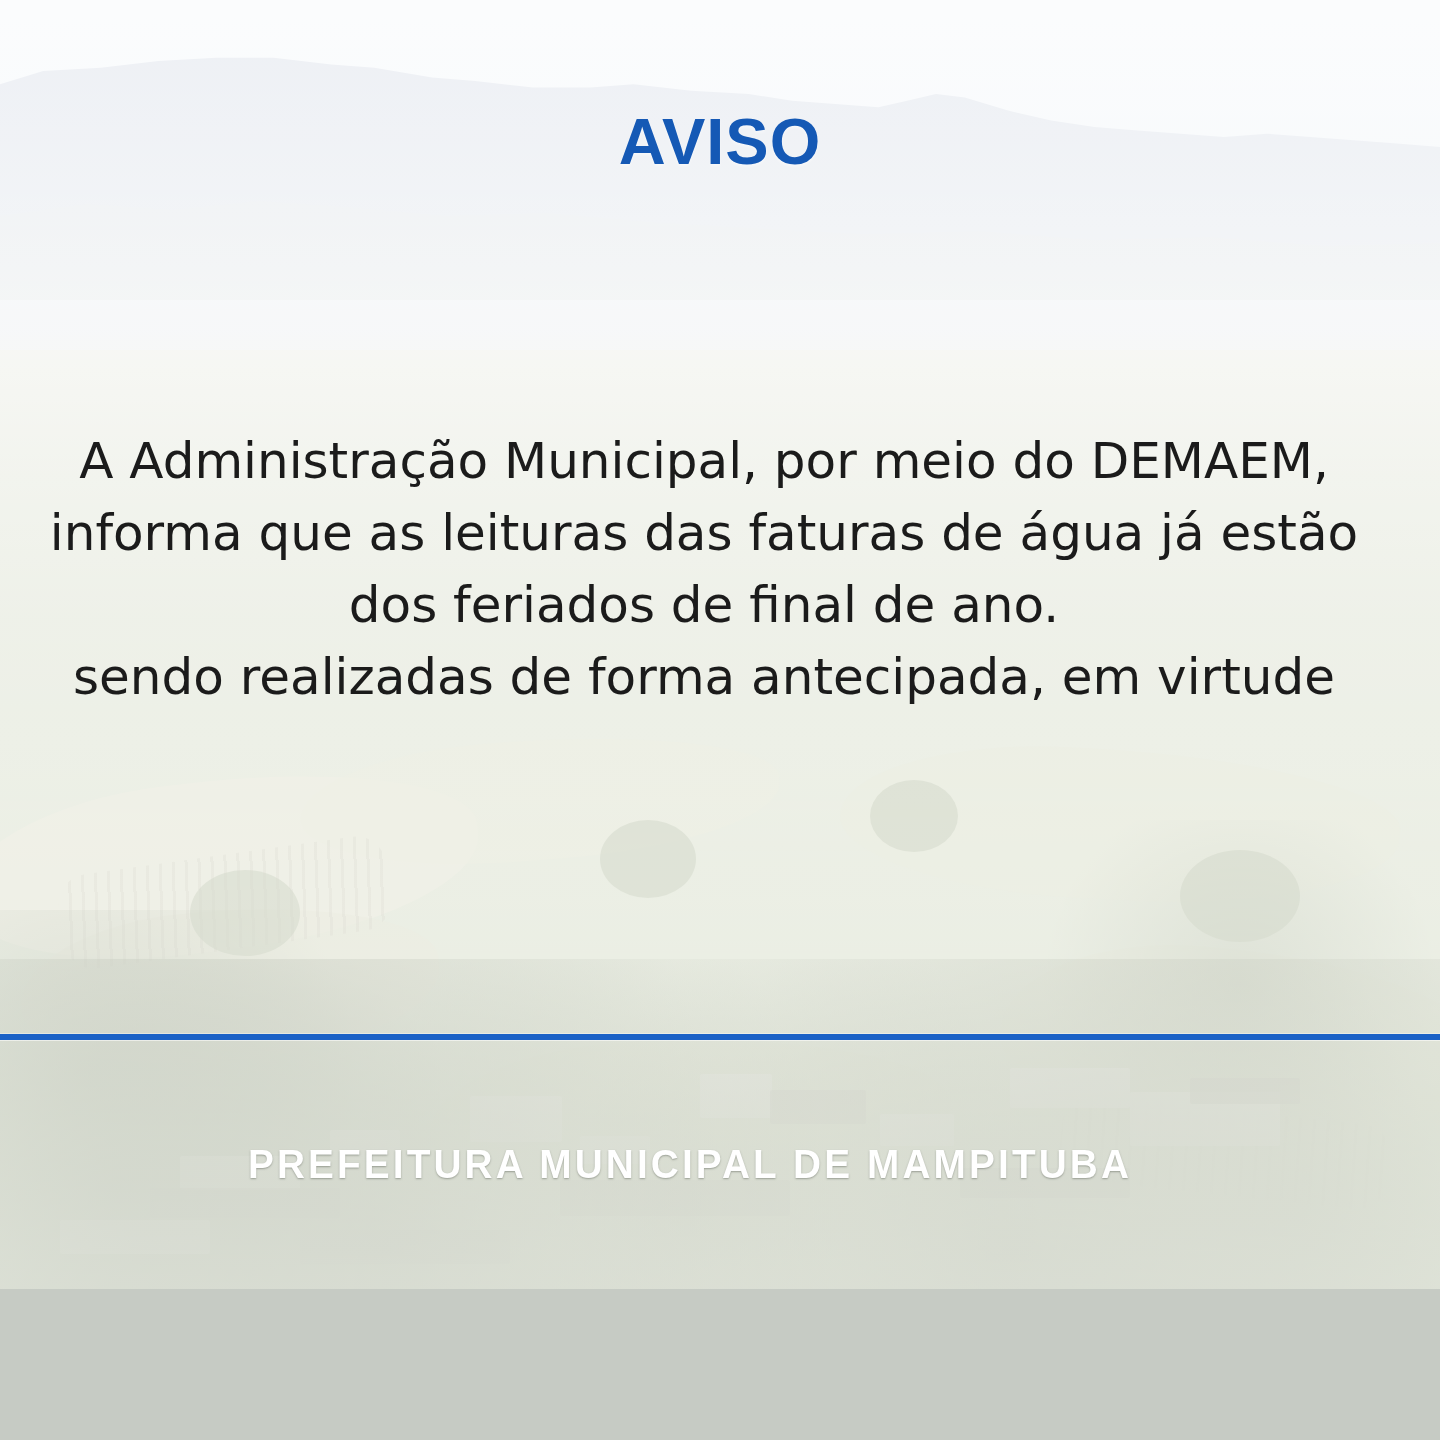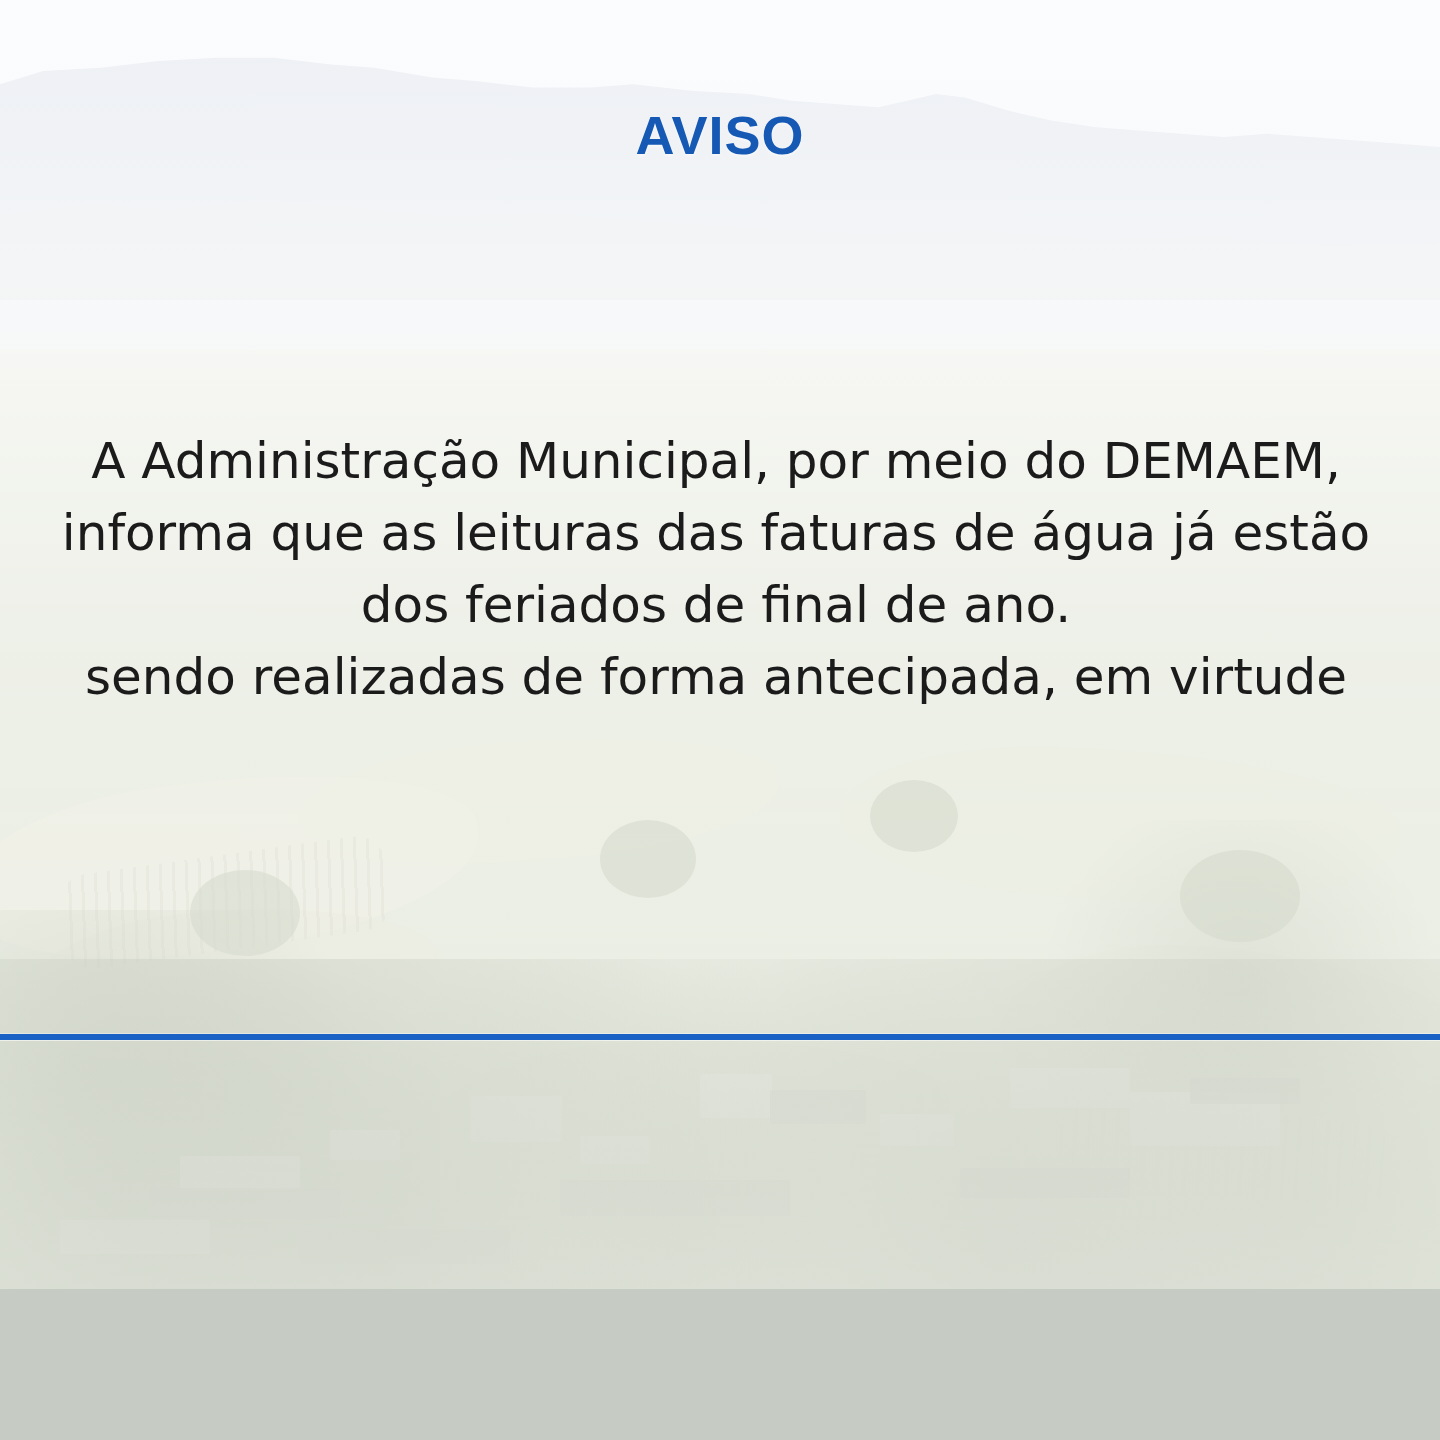--- a/index.html
+++ b/index.html
@@ -123,30 +123,30 @@
   
   .bottom-band{
     position:absolute;left:0;top:1289px;width:100%;height:151px;
     background:#c6cbc4;
   }
 
   
   .title{
     position:absolute; left:0; top:104px; width:100%;
     text-align:center;
-    font-size:54px;
+    font-size:65px;
     font-weight:bold;
     letter-spacing:1px;
     color:#1559b5;
     text-shadow:0 2px 3px rgba(255,255,255,.45);
   }
 
   .body-text{
     position:absolute;
-    left:56px; top:425px; width:1320px;
+    left:44px; top:425px; width:1320px;
     text-align:center;
     font-size:50px;
     line-height:72px;
     color:#1b1b1b;
     font-family:"DejaVu Sans", sans-serif;
     font-weight:400;
   }
 
   .divider{
     position:absolute;left:0;top:1034px;width:100%;height:6px;
@@ -227,14 +227,18 @@
 
   <div class="body-text">
     <div>A Administração Municipal, por meio do DEMAEM,</div>
     <div>informa que as leituras das faturas de água já estão</div>
     <div>dos feriados de final de ano.</div>
     <div>sendo realizadas de forma antecipada, em virtude</div>
   </div>
 
   <div class="divider"></div>
 
+  <div class="footer">
+    <div class="footer-name">PREFEITURA MUNICIPAL DE MAMPITUBA</div>
+
+  </div>
 
 </div>
 
 </body></html>

